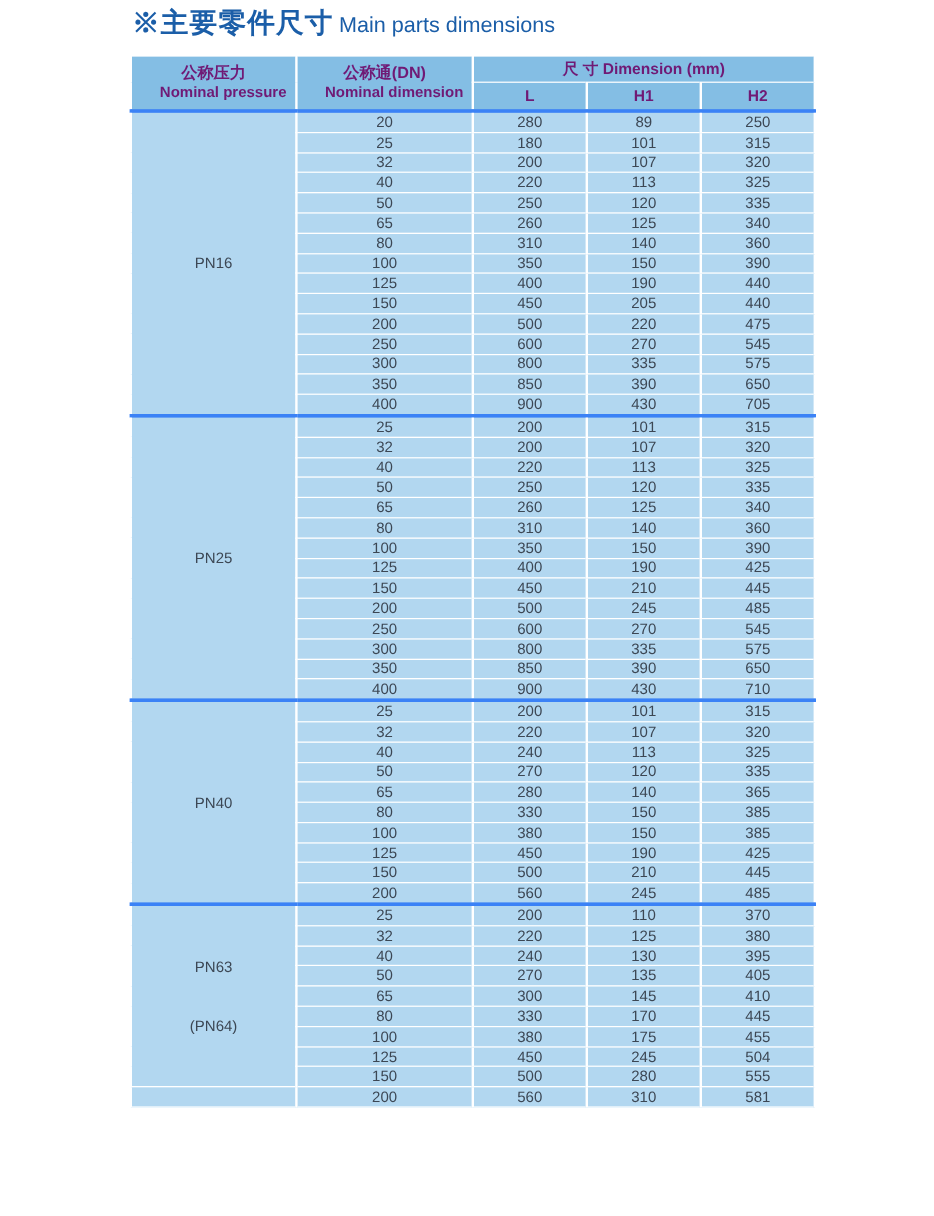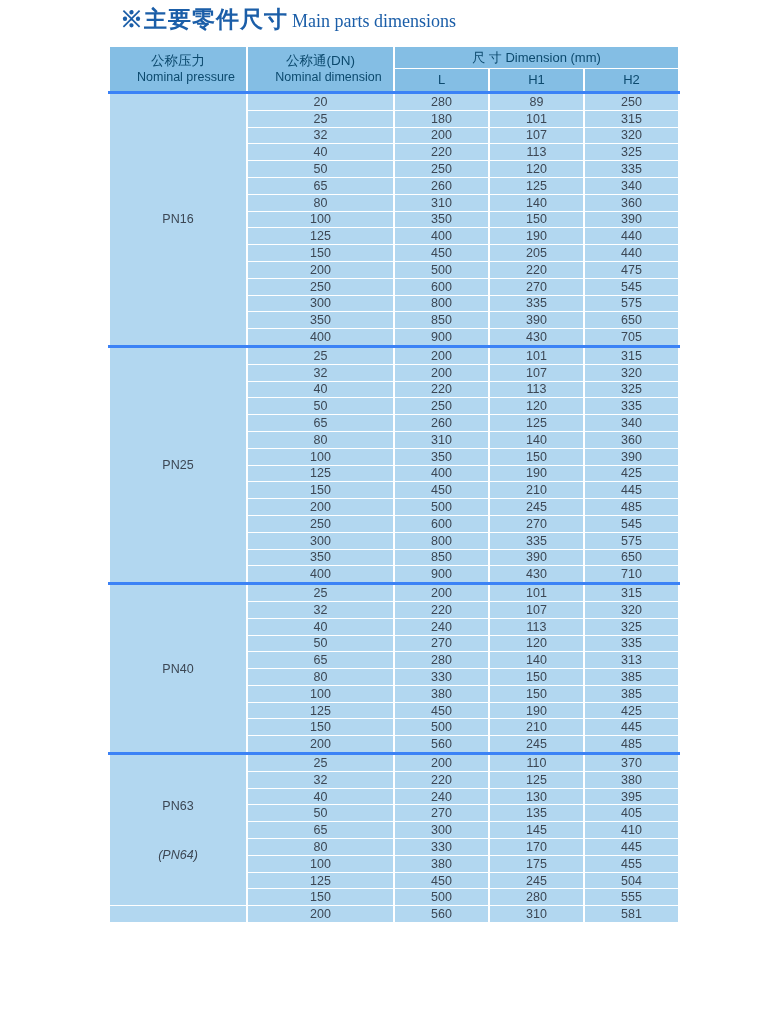--- a/index.html
+++ b/index.html
@@ -6,25 +6,24 @@
   .page {
     position: relative;
     width: 778px;
     height: 1013px;
     background: #ffffff;
     font-family: "Liberation Sans", sans-serif;
     overflow: hidden;
   }
   .title {
     position: absolute;
-    left: 120px;
+    left: 110px;
     top: 4px;
     color: #1b5ea8;
     white-space: nowrap;
-    font-family: Liberation Serif, serif;
   }
   .title .zh {
     font-size: 23px;
     font-weight: bold;
     letter-spacing: 1px;
   }
   .title .en {
     font-size: 18px;
     font-weight: normal;
   }
@@ -40,43 +39,43 @@
     border: 1px solid #ffffff;
     border-left-width: 2px;
     border-right-width: 2px;
     padding: 0;
     text-align: center;
     vertical-align: middle;
   }
   
   table.dims thead th {
     background: #84bee4;
-    color: #0c4a6e;
-    font-weight: normal;
+    color: #701a75;
+    font-weight: bold;
     font-size: 13px;
     line-height: 1.25;
   }
   th.group-h { height: 21px; }
   th.sub-h   { height: 21px; font-size: 13px; }
   th.span-h  { height: 44px; }
   th.span-h .zh { font-size: 13.5px; }
   th.span-h .en { font-size: 12.5px; margin-left: 16px; }
   
   table.dims tbody td {
     background: #b2d7f0;
     color: #3c4754;
     font-size: 12.5px;
     height: 15.8px;
   }
   table.dims tbody tr:first-child td { border-top: 3px solid #3b82f6; }
   td.pressure {
     font-size: 13px;
     color: #36485c;
   }
-  td.pressure .p2 { margin-top: 35px; font-style: italic; }
+  td.pressure .p2 { margin-top: 35px; }
 </style>
 </head>
 <body>
 
 <div class="page">
 
   <div class="title">
     <span class="zh">※主要零件尺寸</span>
     <span class="en">Main parts dimensions</span>
   </div>
@@ -316,21 +315,21 @@
         <tr>
           <td>50</td>
           <td>270</td>
           <td>120</td>
           <td>335</td>
         </tr>
         <tr>
           <td>65</td>
           <td>280</td>
           <td>140</td>
-          <td>313</td>
+          <td>365</td>
         </tr>
         <tr>
           <td>80</td>
           <td>330</td>
           <td>150</td>
           <td>385</td>
         </tr>
         <tr>
           <td>100</td>
           <td>380</td>

